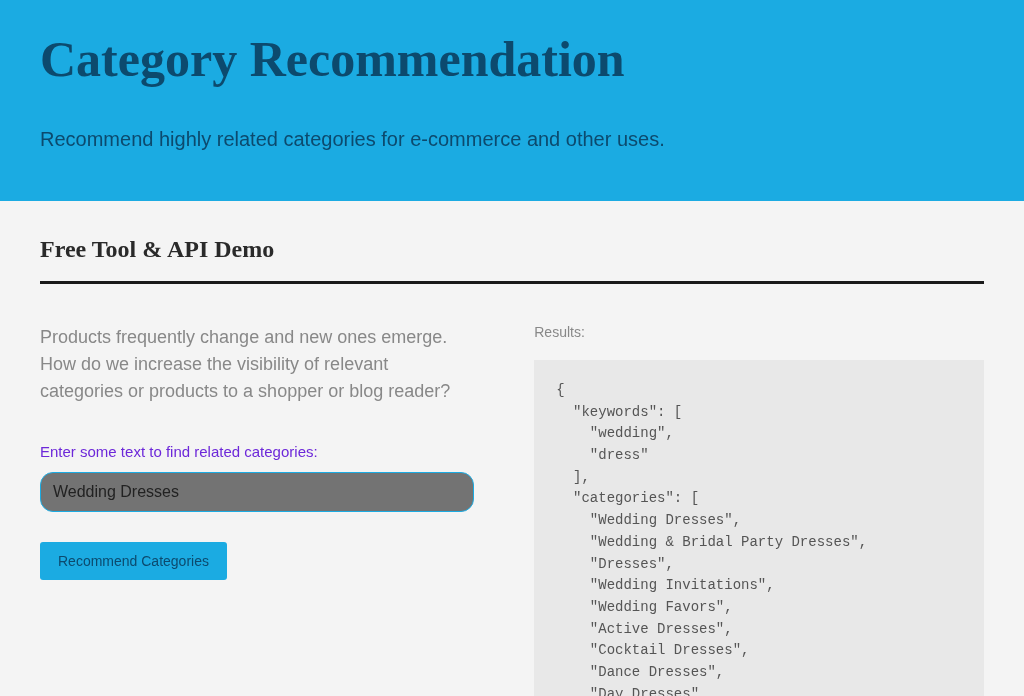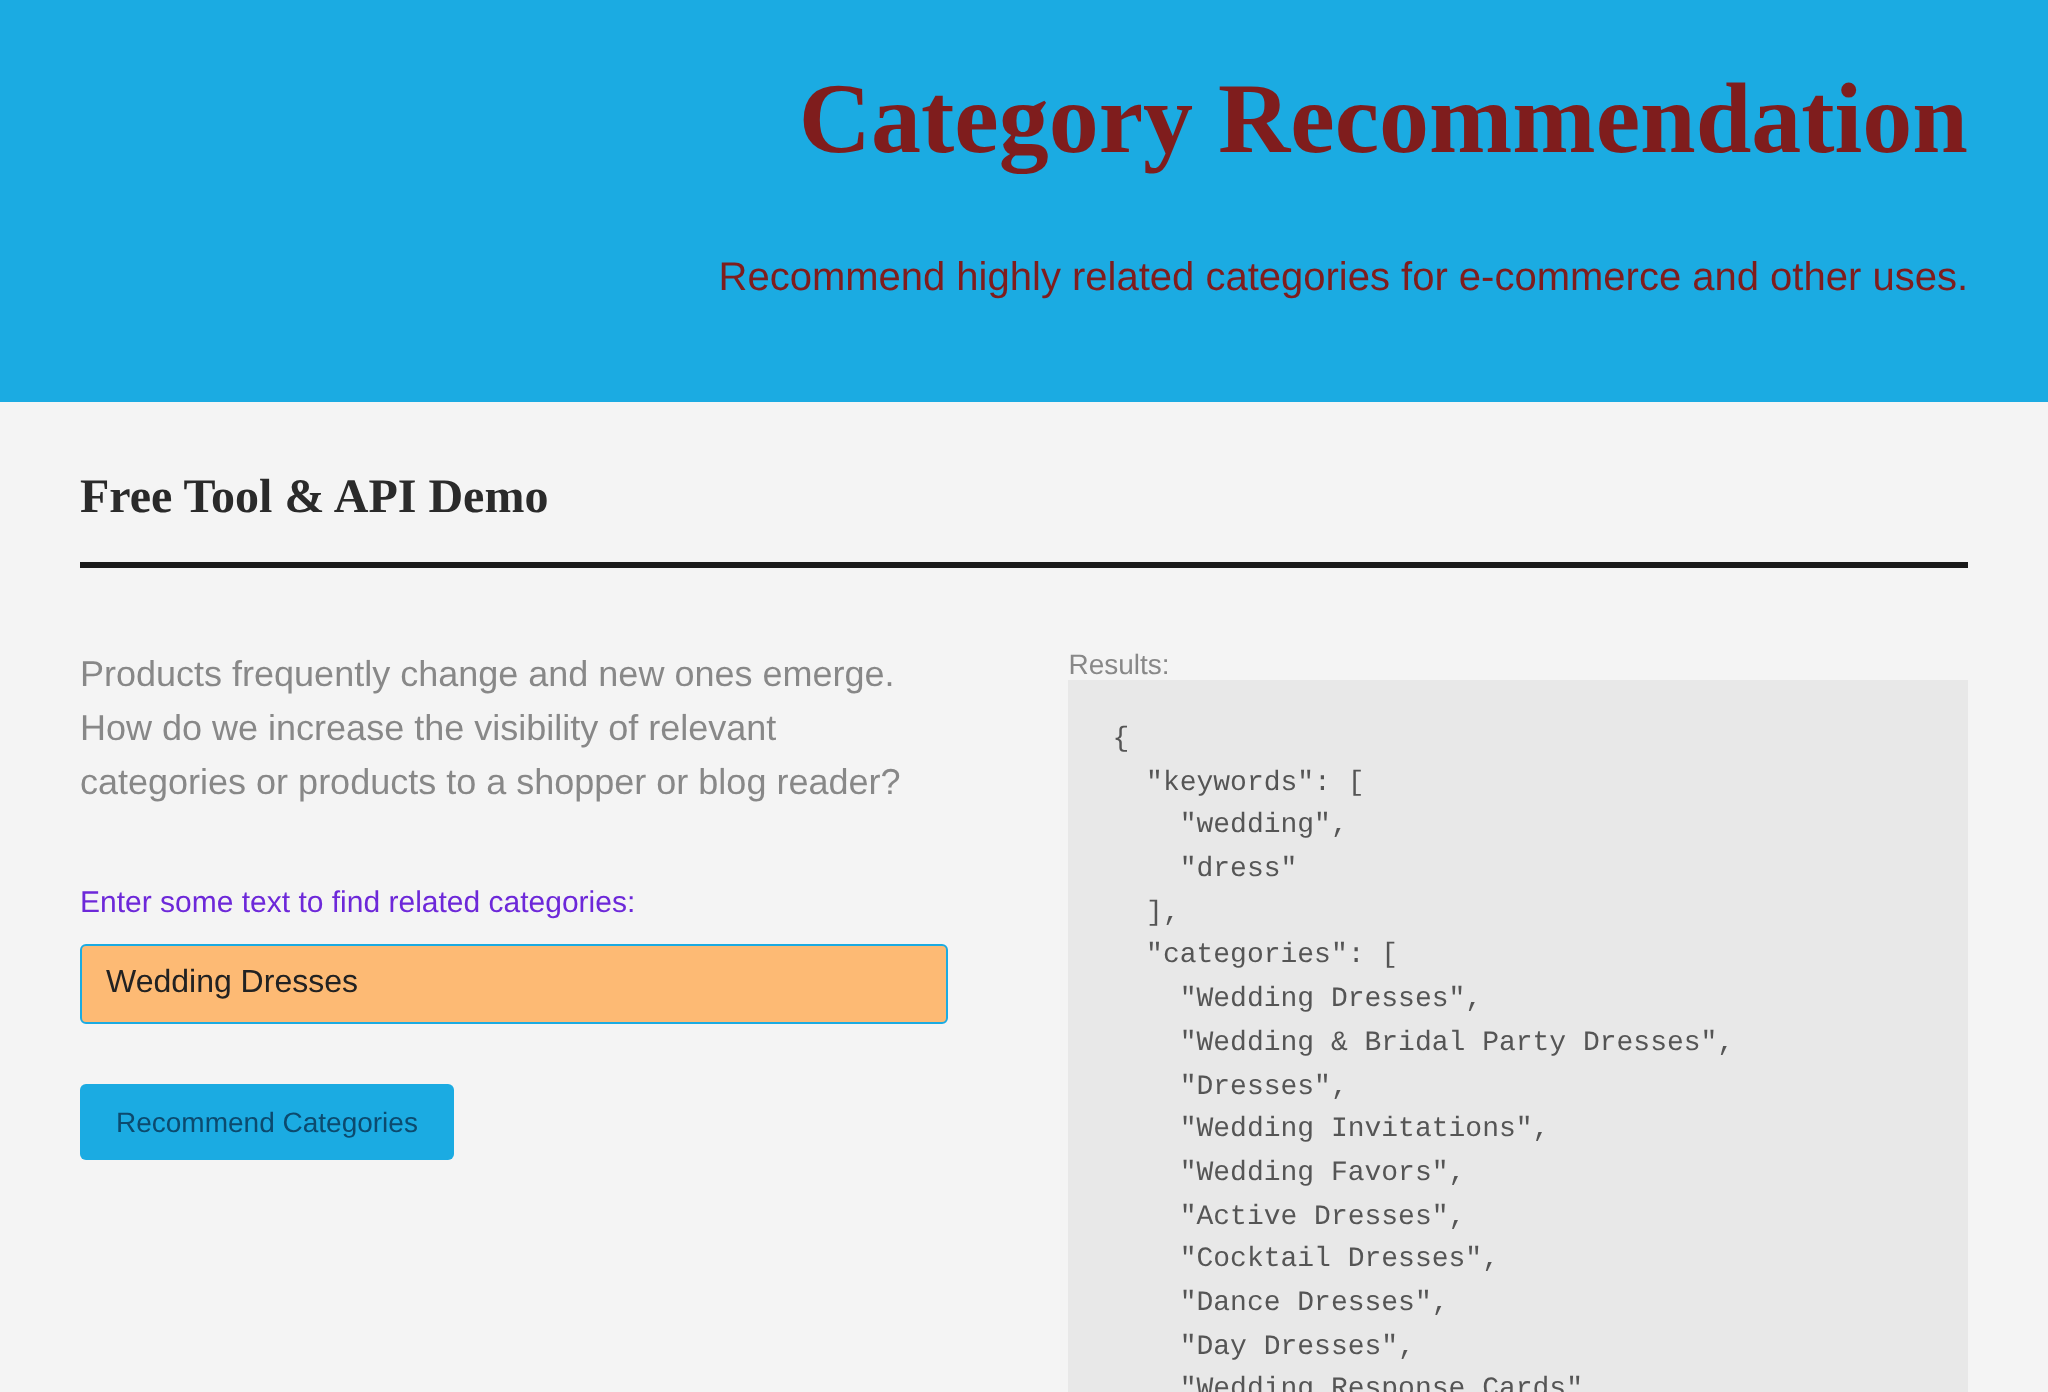--- a/index.html
+++ b/index.html
@@ -8,22 +8,21 @@
       box-sizing: border-box;
     }
     body {
       font-family: -apple-system, BlinkMacSystemFont, "Segoe UI", Helvetica, Arial, sans-serif;
       background: #f4f4f4;
       color: #333;
     }
     .hero {
       background: #1babe2;
       padding: 30px 40px 50px 40px;
-      color: #7f1d1d;
-      text-align: right;
+      color: #0c4a6e;
     }
     .hero h1 {
       font-family: Georgia, "Times New Roman", serif;
       font-size: 50px;
       font-weight: 700;
       margin-bottom: 40px;
     }
     .hero .subtitle {
       font-size: 20px;
       font-weight: 400;
@@ -62,38 +61,39 @@
     .input-label {
       color: #6d28d9;
       font-size: 15px;
       margin-bottom: 12px;
     }
     .text-input {
       width: 100%;
       padding: 10px 12px;
       font-size: 16px;
       border: 1px solid #1babe2;
-      border-radius: 3px;
-      background: #fdba74;
+      border-radius: 13px;
+      background: #737373;
       color: #222;
       margin-bottom: 30px;
       outline: none;
     }
     .recommend-btn {
       background: #1babe2;
       color: #0c4a6e;
       border: none;
       padding: 11px 18px;
       font-size: 14px;
       border-radius: 3px;
       cursor: pointer;
     }
     .results-label {
       color: #888;
       font-size: 14px;
+      margin-bottom: 20px;
     }
     .results-box {
       background: #e8e8e8;
       padding: 20px 22px;
       font-family: "Courier New", Courier, monospace;
       font-size: 14px;
       line-height: 1.55;
       color: #555;
       white-space: pre;
       overflow-x: auto;

